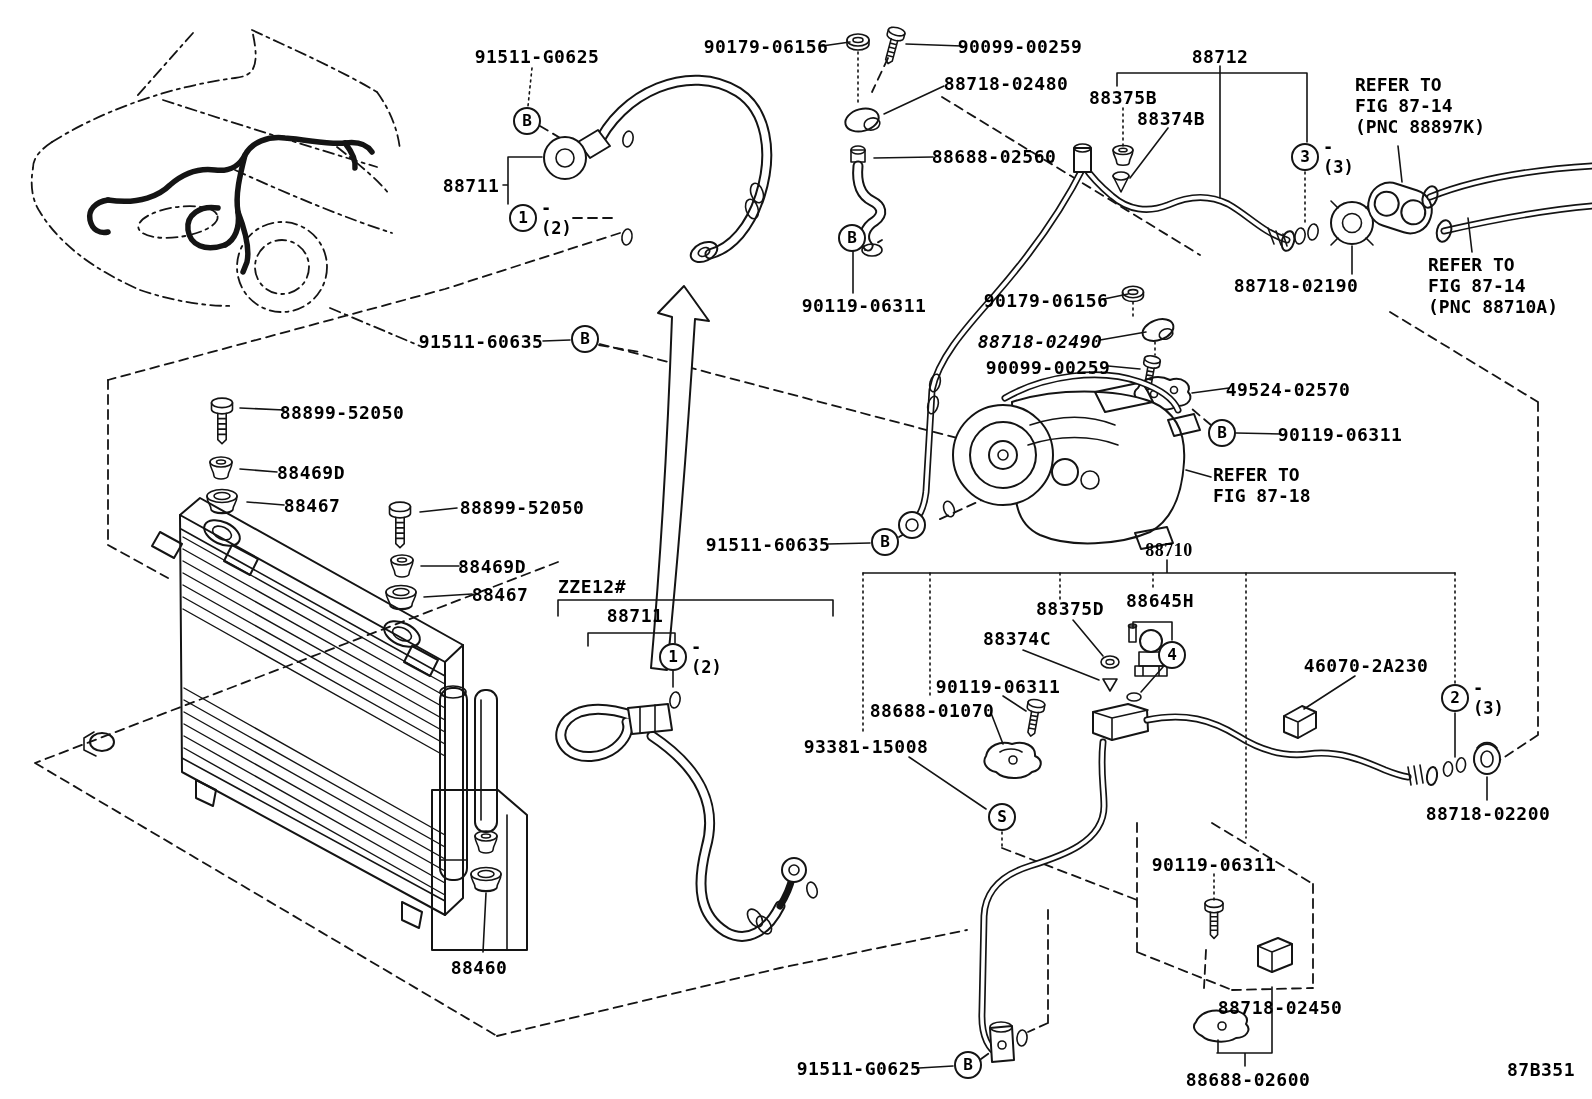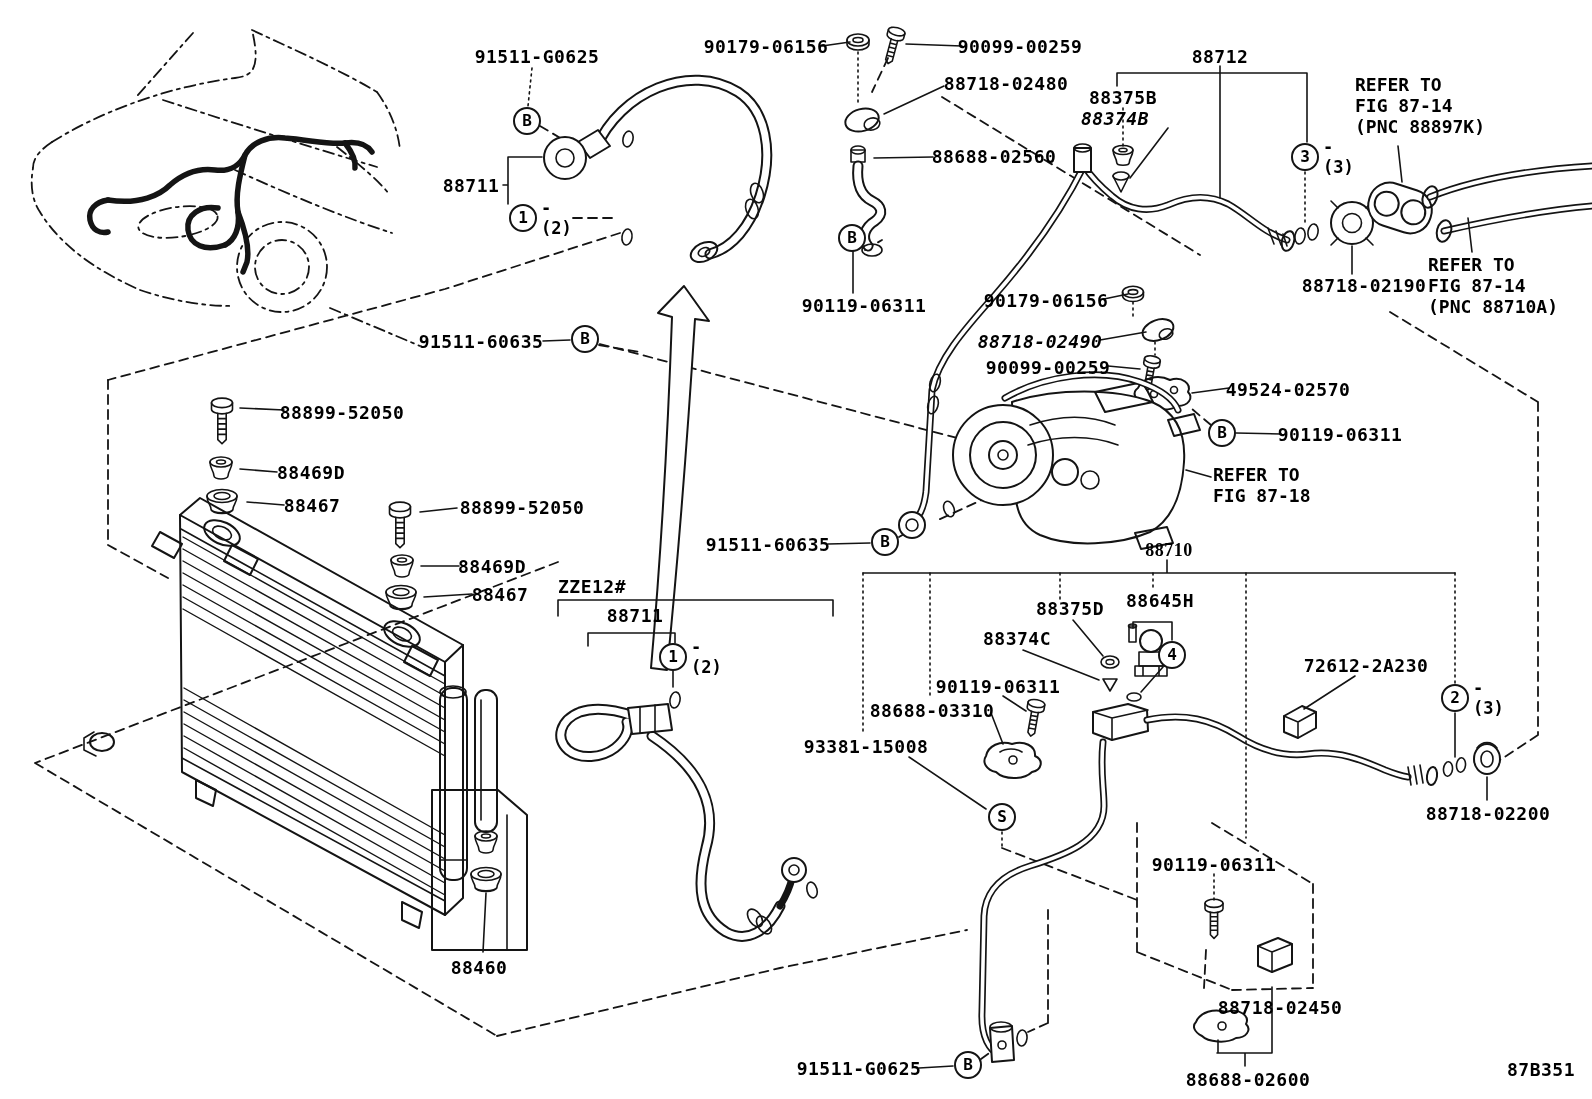--- a/index.html
+++ b/index.html
@@ -361,45 +361,45 @@
 
 <div id="labels-layer">
       <div class="plabel" style="left: 537px; top: 56px;">91511-G0625</div>
       <div class="plabel" style="left: 471px; top: 185px;">88711</div>
       <div class="plabel" style="left: 766px; top: 46px;">90179-06156</div>
       <div class="plabel" style="left: 1020px; top: 46px;">90099-00259</div>
       <div class="plabel" style="left: 1006px; top: 83px;">88718-02480</div>
       <div class="plabel" style="left: 994px; top: 156px;">88688-02560</div>
       <div class="plabel" style="left: 1220px; top: 56px;">88712</div>
       <div class="plabel" style="left: 1123px; top: 97px;">88375B</div>
-      <div class="plabel" style="left: 1115px; top: 118px; font-style: italic;">88374B</div>
-      <div class="plabel" style="left: 1364px; top: 285px;">88718-02190</div>
+      <div class="plabel" style="left: 1171px; top: 118px;">88374B</div>
+      <div class="plabel" style="left: 1296px; top: 285px;">88718-02190</div>
       <div class="plabel" style="left: 864px; top: 305px;">90119-06311</div>
       <div class="plabel" style="left: 481px; top: 341px;">91511-60635</div>
       <div class="plabel" style="left: 1046px; top: 300px;">90179-06156</div>
       <div class="plabel" style="left: 1040px; top: 341px; font-style: italic;">88718-02490</div>
       <div class="plabel" style="left: 1048px; top: 367px;">90099-00259</div>
       <div class="plabel" style="left: 1288px; top: 389px;">49524-02570</div>
       <div class="plabel" style="left: 1340px; top: 434px;">90119-06311</div>
       <div class="plabel" style="left: 1169px; top: 550px; font-family: Liberation Serif, serif;">88710</div>
       <div class="plabel" style="left: 768px; top: 544px;">91511-60635</div>
       <div class="plabel" style="left: 342px; top: 412px;">88899-52050</div>
       <div class="plabel" style="left: 311px; top: 472px;">88469D</div>
       <div class="plabel" style="left: 312px; top: 505px;">88467</div>
       <div class="plabel" style="left: 522px; top: 507px;">88899-52050</div>
       <div class="plabel" style="left: 492px; top: 566px;">88469D</div>
       <div class="plabel" style="left: 500px; top: 594px;">88467</div>
       <div class="plabel" style="left: 635px; top: 615px;">88711</div>
       <div class="plabel" style="left: 1070px; top: 608px;">88375D</div>
       <div class="plabel" style="left: 1160px; top: 600px;">88645H</div>
       <div class="plabel" style="left: 1017px; top: 638px;">88374C</div>
       <div class="plabel" style="left: 998px; top: 686px;">90119-06311</div>
-      <div class="plabel" style="left: 932px; top: 710px;">88688-03310</div>
+      <div class="plabel" style="left: 932px; top: 710px;">88688-01070</div>
       <div class="plabel" style="left: 866px; top: 746px;">93381-15008</div>
-      <div class="plabel" style="left: 1366px; top: 665px;">72612-2A230</div>
+      <div class="plabel" style="left: 1366px; top: 665px;">46070-2A230</div>
       <div class="plabel" style="left: 1488px; top: 813px;">88718-02200</div>
       <div class="plabel" style="left: 479px; top: 967px;">88460</div>
       <div class="plabel" style="left: 859px; top: 1068px;">91511-G0625</div>
       <div class="plabel" style="left: 1214px; top: 864px;">90119-06311</div>
       <div class="plabel" style="left: 1280px; top: 1007px;">88718-02450</div>
       <div class="plabel" style="left: 1248px; top: 1079px;">88688-02600</div>
       <div class="callout" style="left: 527px; top: 121px;">
         <span class="sym">B</span>
       </div>
       <div class="callout" style="left: 523px; top: 218px;">

